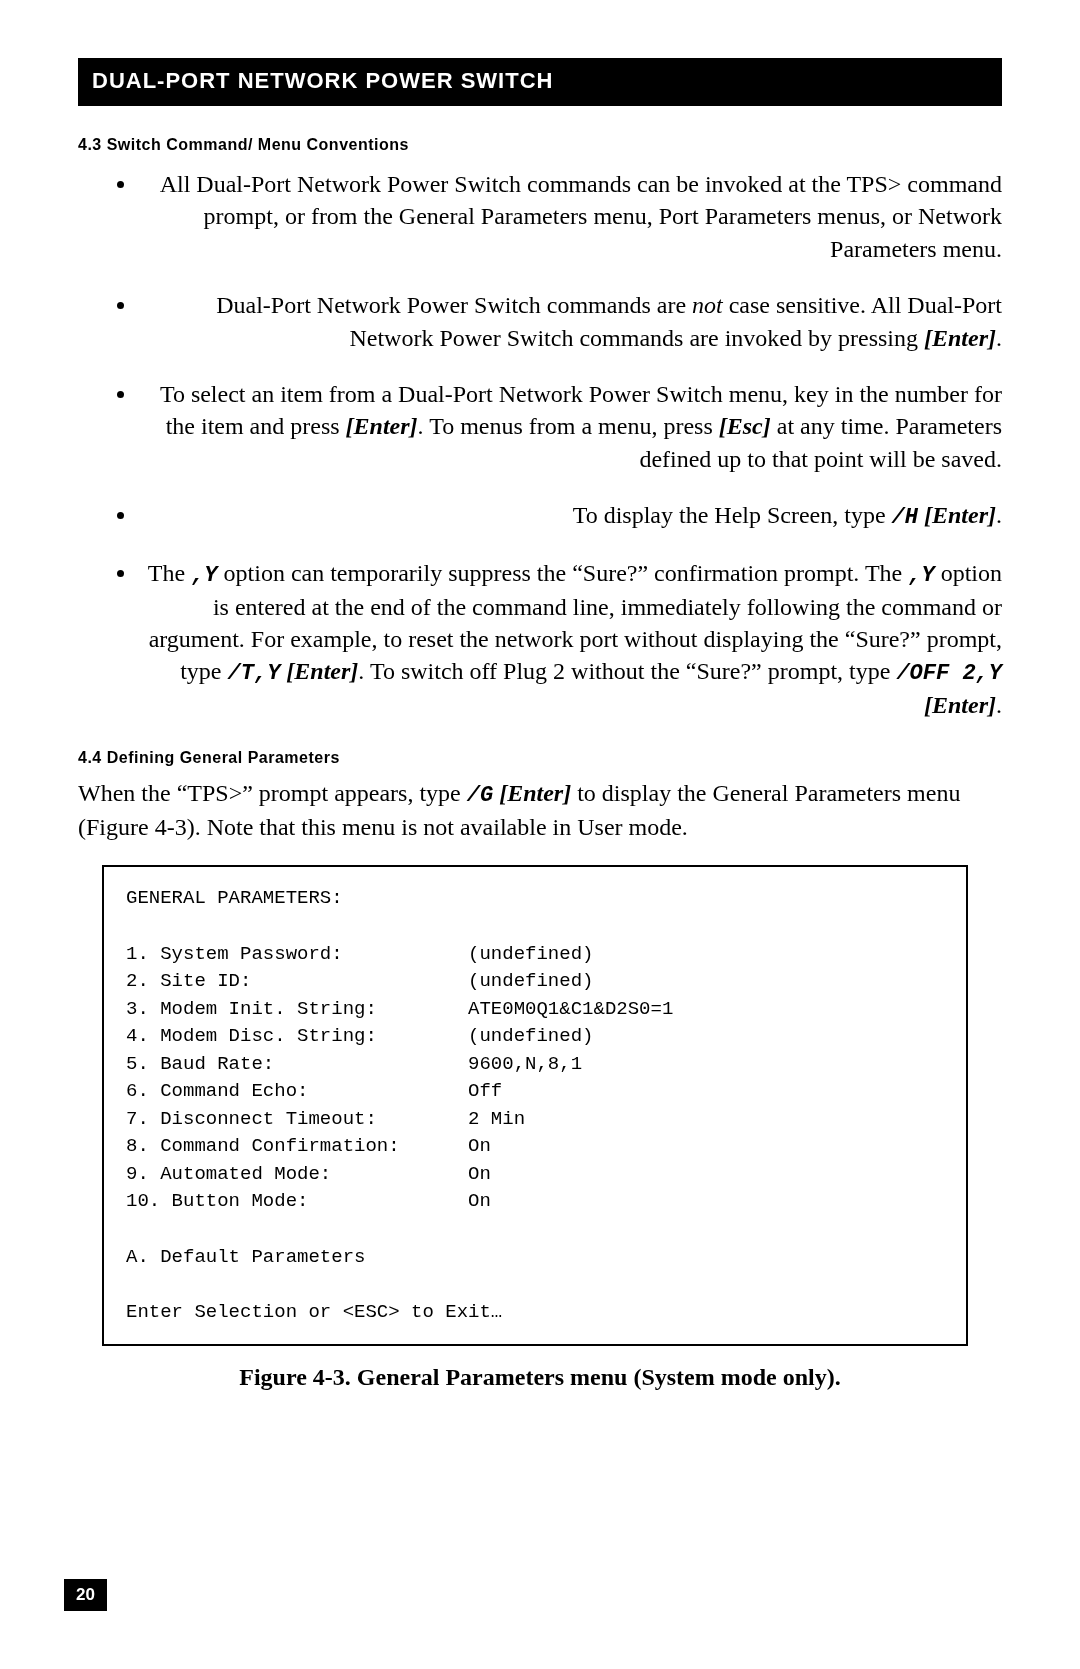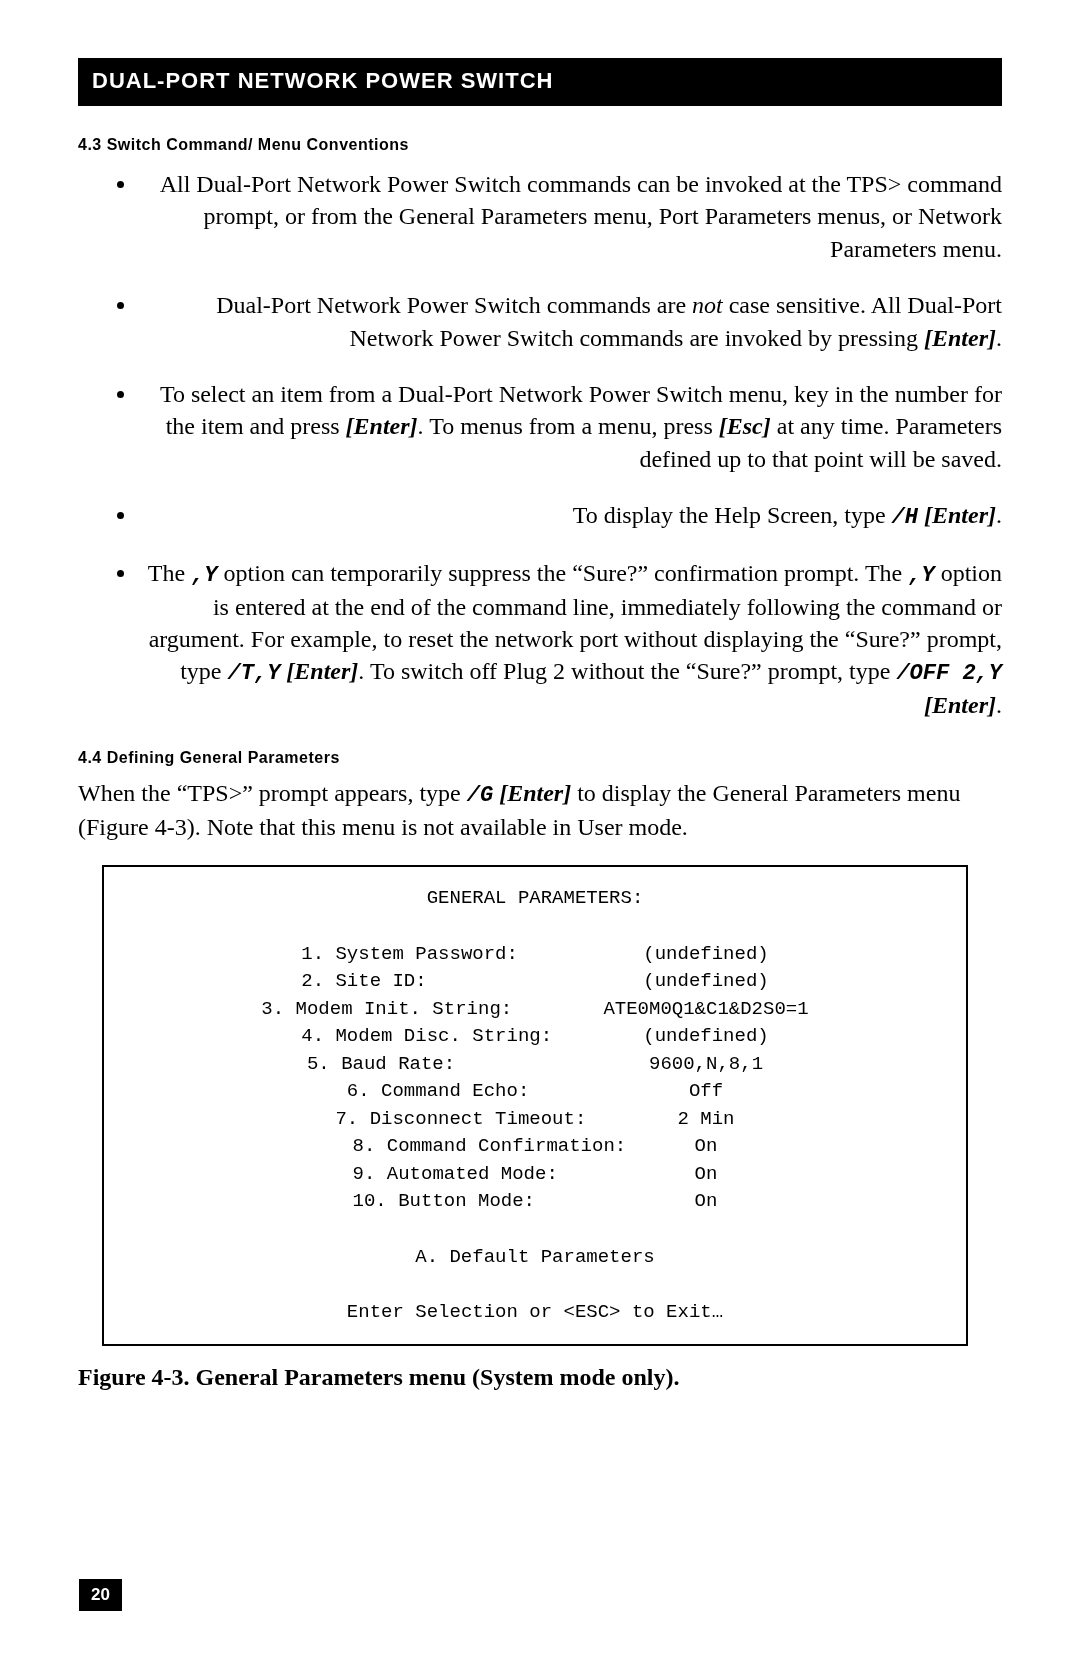--- a/index.html
+++ b/index.html
@@ -56,39 +56,38 @@
   .mono-inline {
     font-family: "Courier New", Courier, monospace;
     font-size: 22px;
   }
   .figure-box {
     border: 2px solid #000;
     margin: 22px 0 14px 24px;
     width: 866px;
     box-sizing: border-box;
     padding: 18px 22px 18px 22px;
-    text-align: center;
   }
   .figure-pre {
     font-family: "Courier New", Courier, monospace;
     font-size: 19px;
     line-height: 1.45;
     white-space: pre;
     margin: 0;
   }
   .figure-caption {
     font-family: "Times New Roman", Times, serif;
     font-weight: bold;
     font-size: 24px;
-    text-align: left;
+    text-align: center;
     margin-top: 18px;
   }
   .page-number-badge {
     position: absolute;
-    left: 79px;
+    left: 64px;
     bottom: 58px;
     background: #000;
     color: #fff;
     font-family: Arial, Helvetica, sans-serif;
     font-weight: bold;
     font-size: 17px;
     padding: 6px 12px;
   }
 </style>
 </head>

